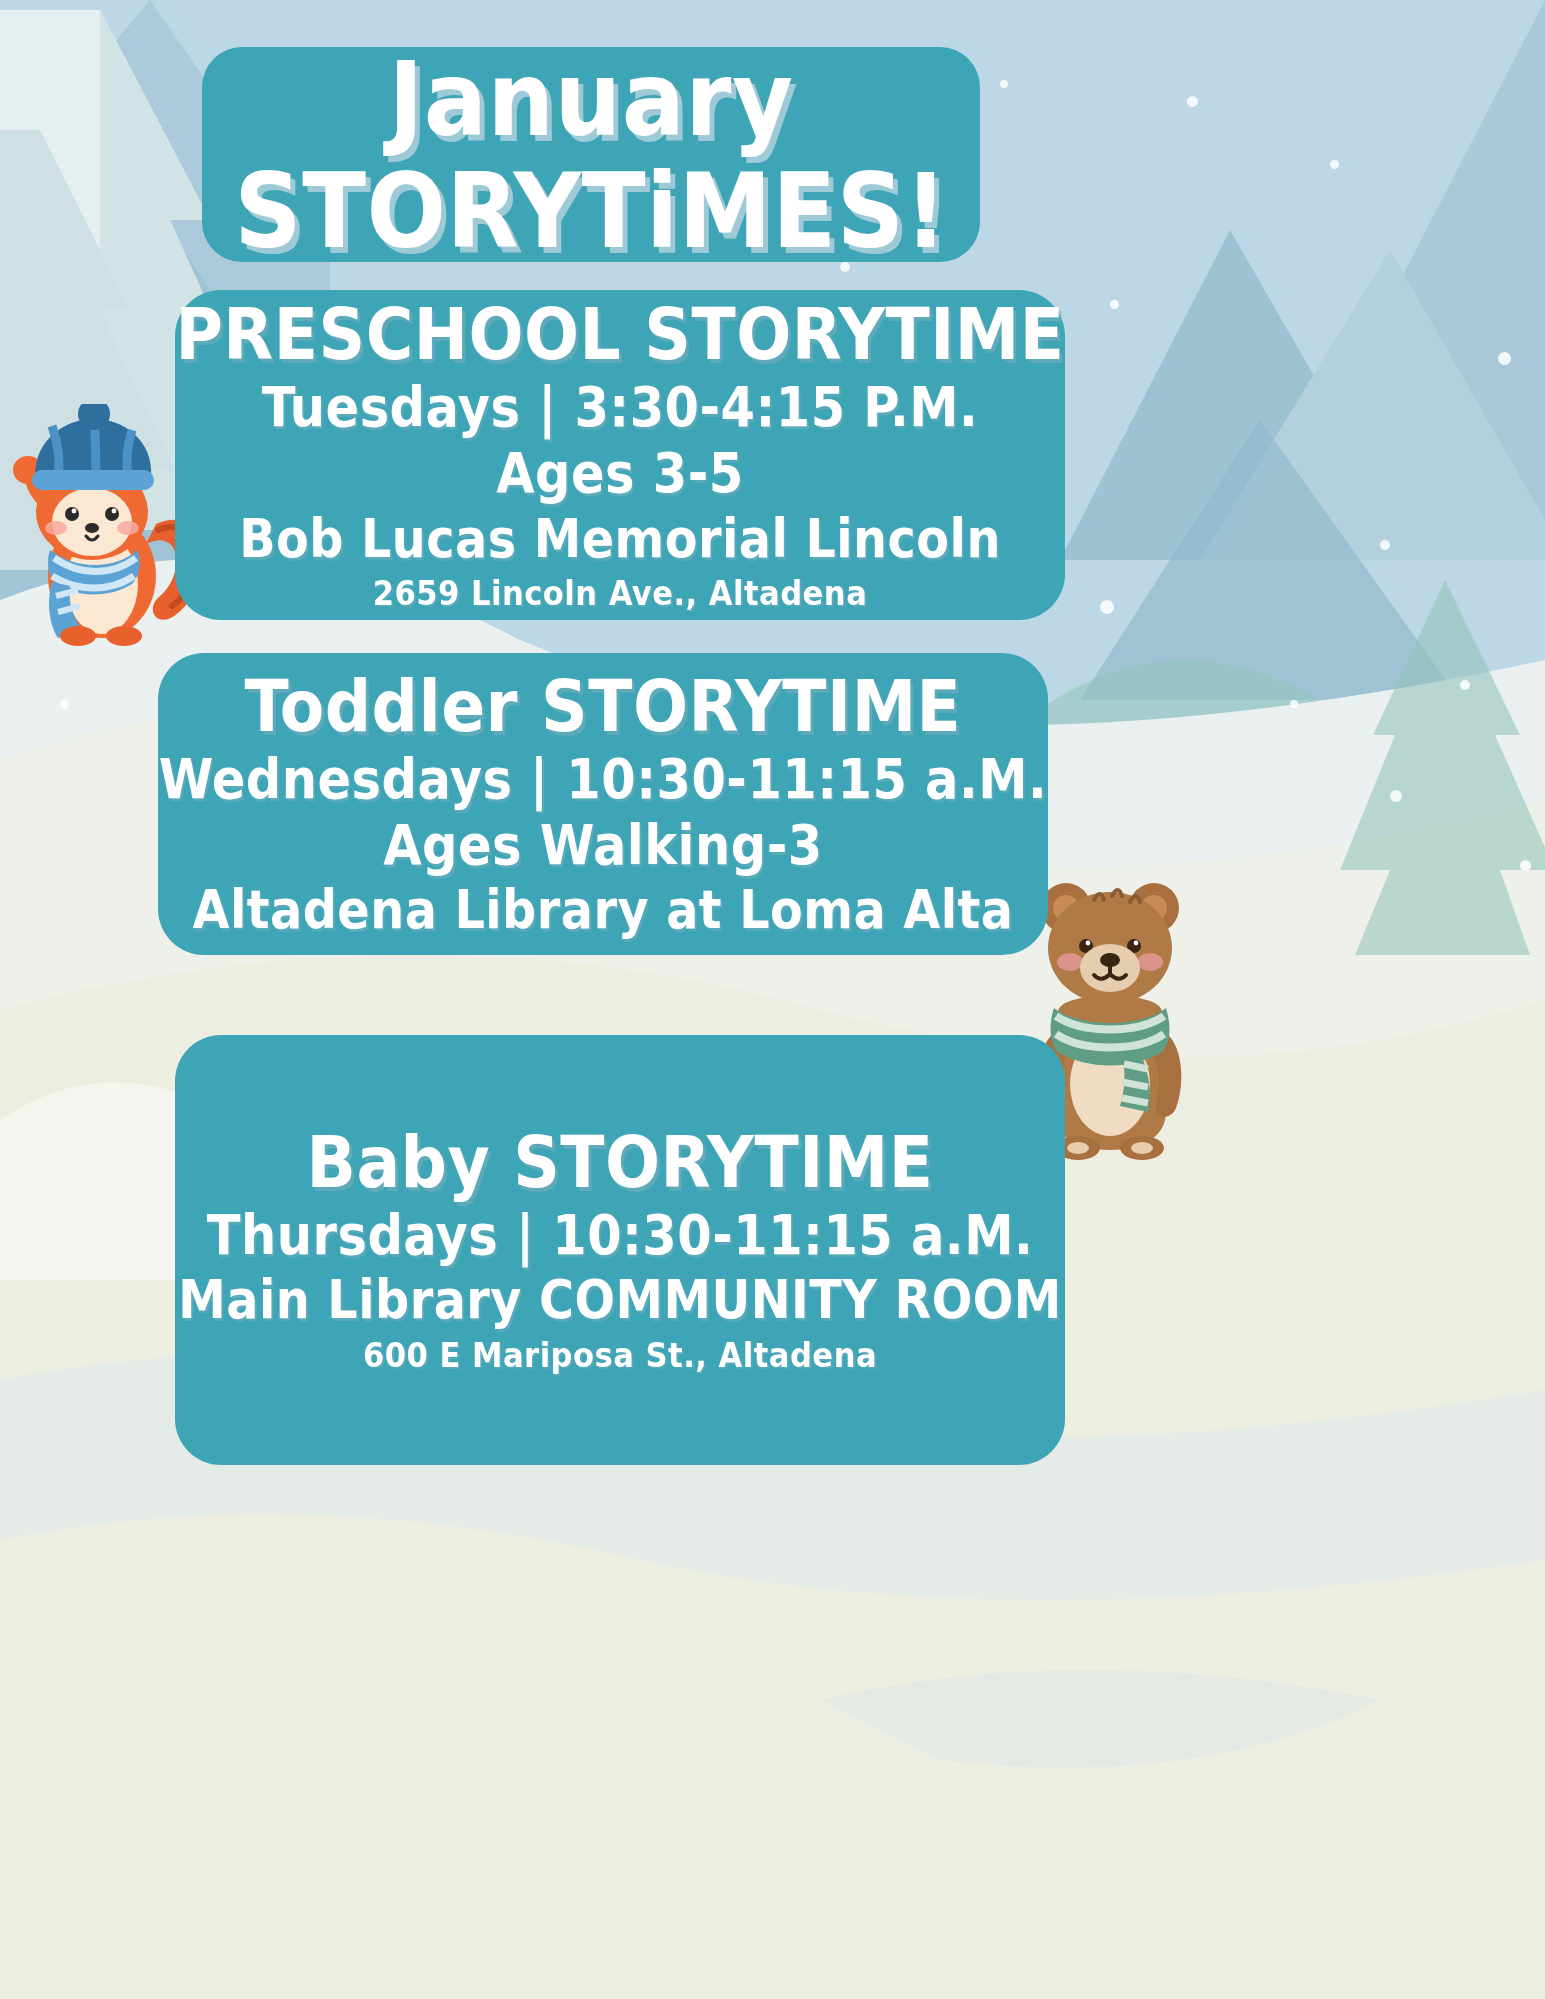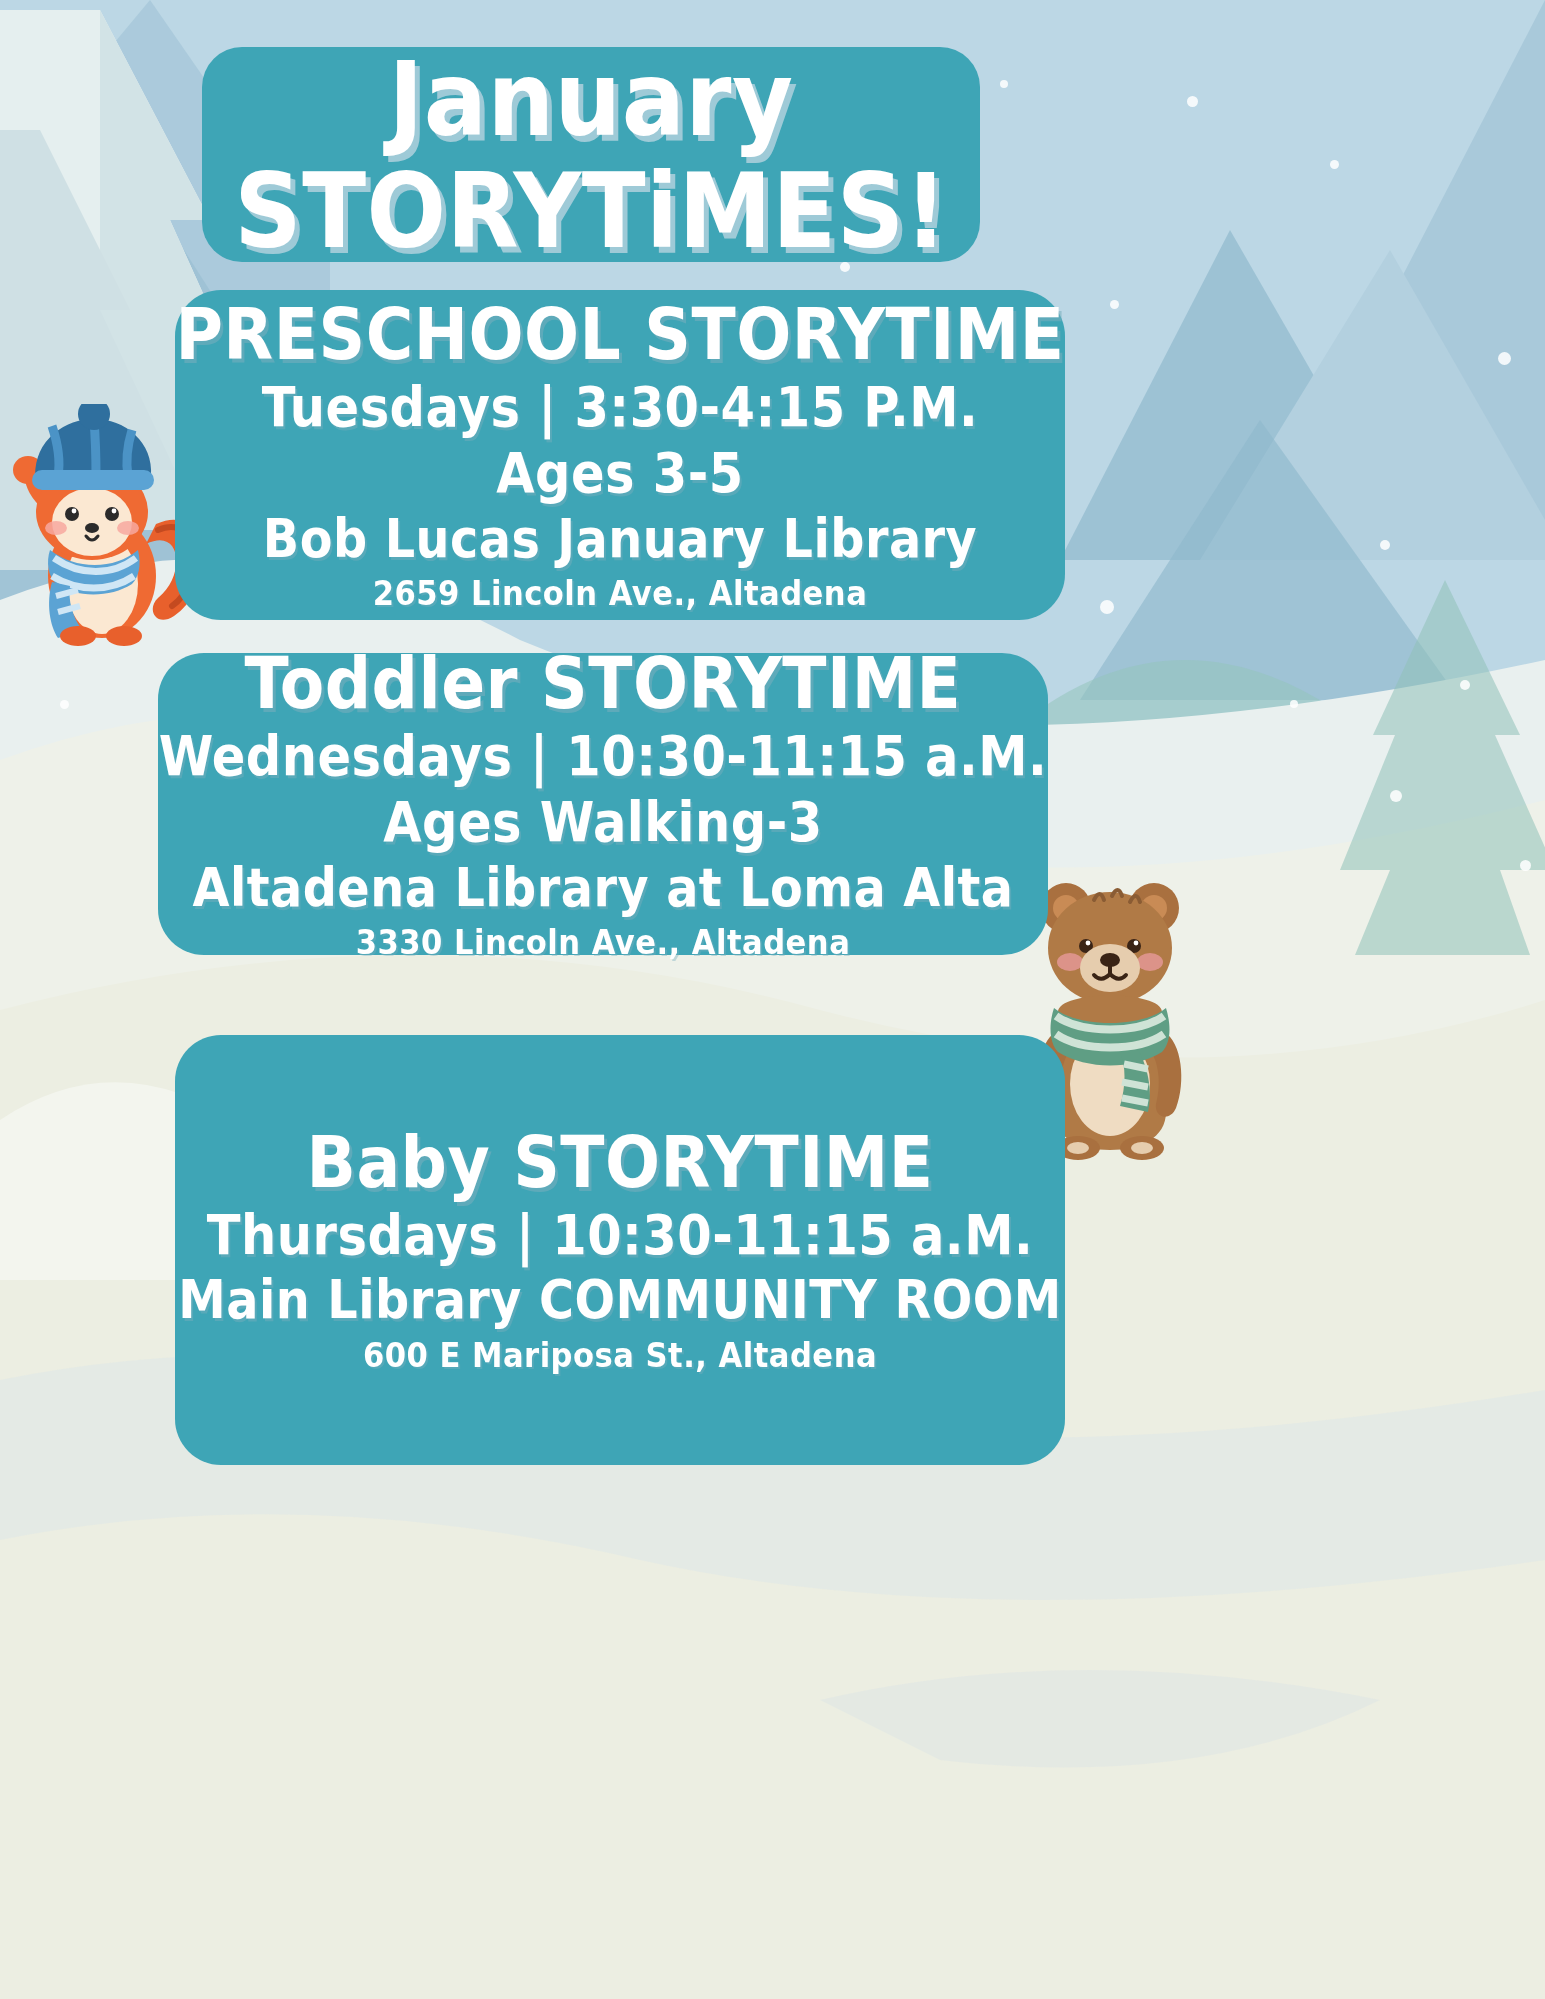--- a/index.html
+++ b/index.html
@@ -199,30 +199,29 @@
 
     <div class="card title-card" style="left:202px;top:47px;width:778px;height:215px;">
       <div class="bub t-main">January</div>
       <div class="bub t-main">STORYTiMES!</div>
     </div>
 
     <div class="card" style="left:175px;top:290px;width:890px;height:330px;">
       <div class="bub h-1">PRESCHOOL STORYTIME</div>
       <div class="bub l-1">Tuesdays |  3:30-4:15 P.M.</div>
       <div class="bub l-2">Ages 3-5</div>
-      <div class="bub l-3">Bob Lucas January Library</div>
+      <div class="bub l-3">Bob Lucas Memorial Lincoln</div>
       <div class="bub l-addr">2659 Lincoln Ave., Altadena</div>
     </div>
 
     <div class="card" style="left:158px;top:653px;width:890px;height:302px;">
       <div class="bub h-1">Toddler STORYTIME</div>
       <div class="bub l-1">Wednesdays  |  10:30-11:15 a.M.</div>
       <div class="bub l-2">Ages Walking-3</div>
       <div class="bub l-3">Altadena Library at Loma Alta</div>
-      <div class="bub l-addr">3330 Lincoln Ave., Altadena</div>
     </div>
 
     <div class="card" style="left:175px;top:1035px;width:890px;height:430px;">
       <div class="bub h-1">Baby STORYTIME</div>
       <div class="bub l-1">Thursdays  |  10:30-11:15 a.M.</div>
       <div class="bub l-3">Main Library COMMUNITY ROOM</div>
       <div class="bub l-addr">600 E Mariposa St., Altadena</div>
     </div>
   </div>
 

